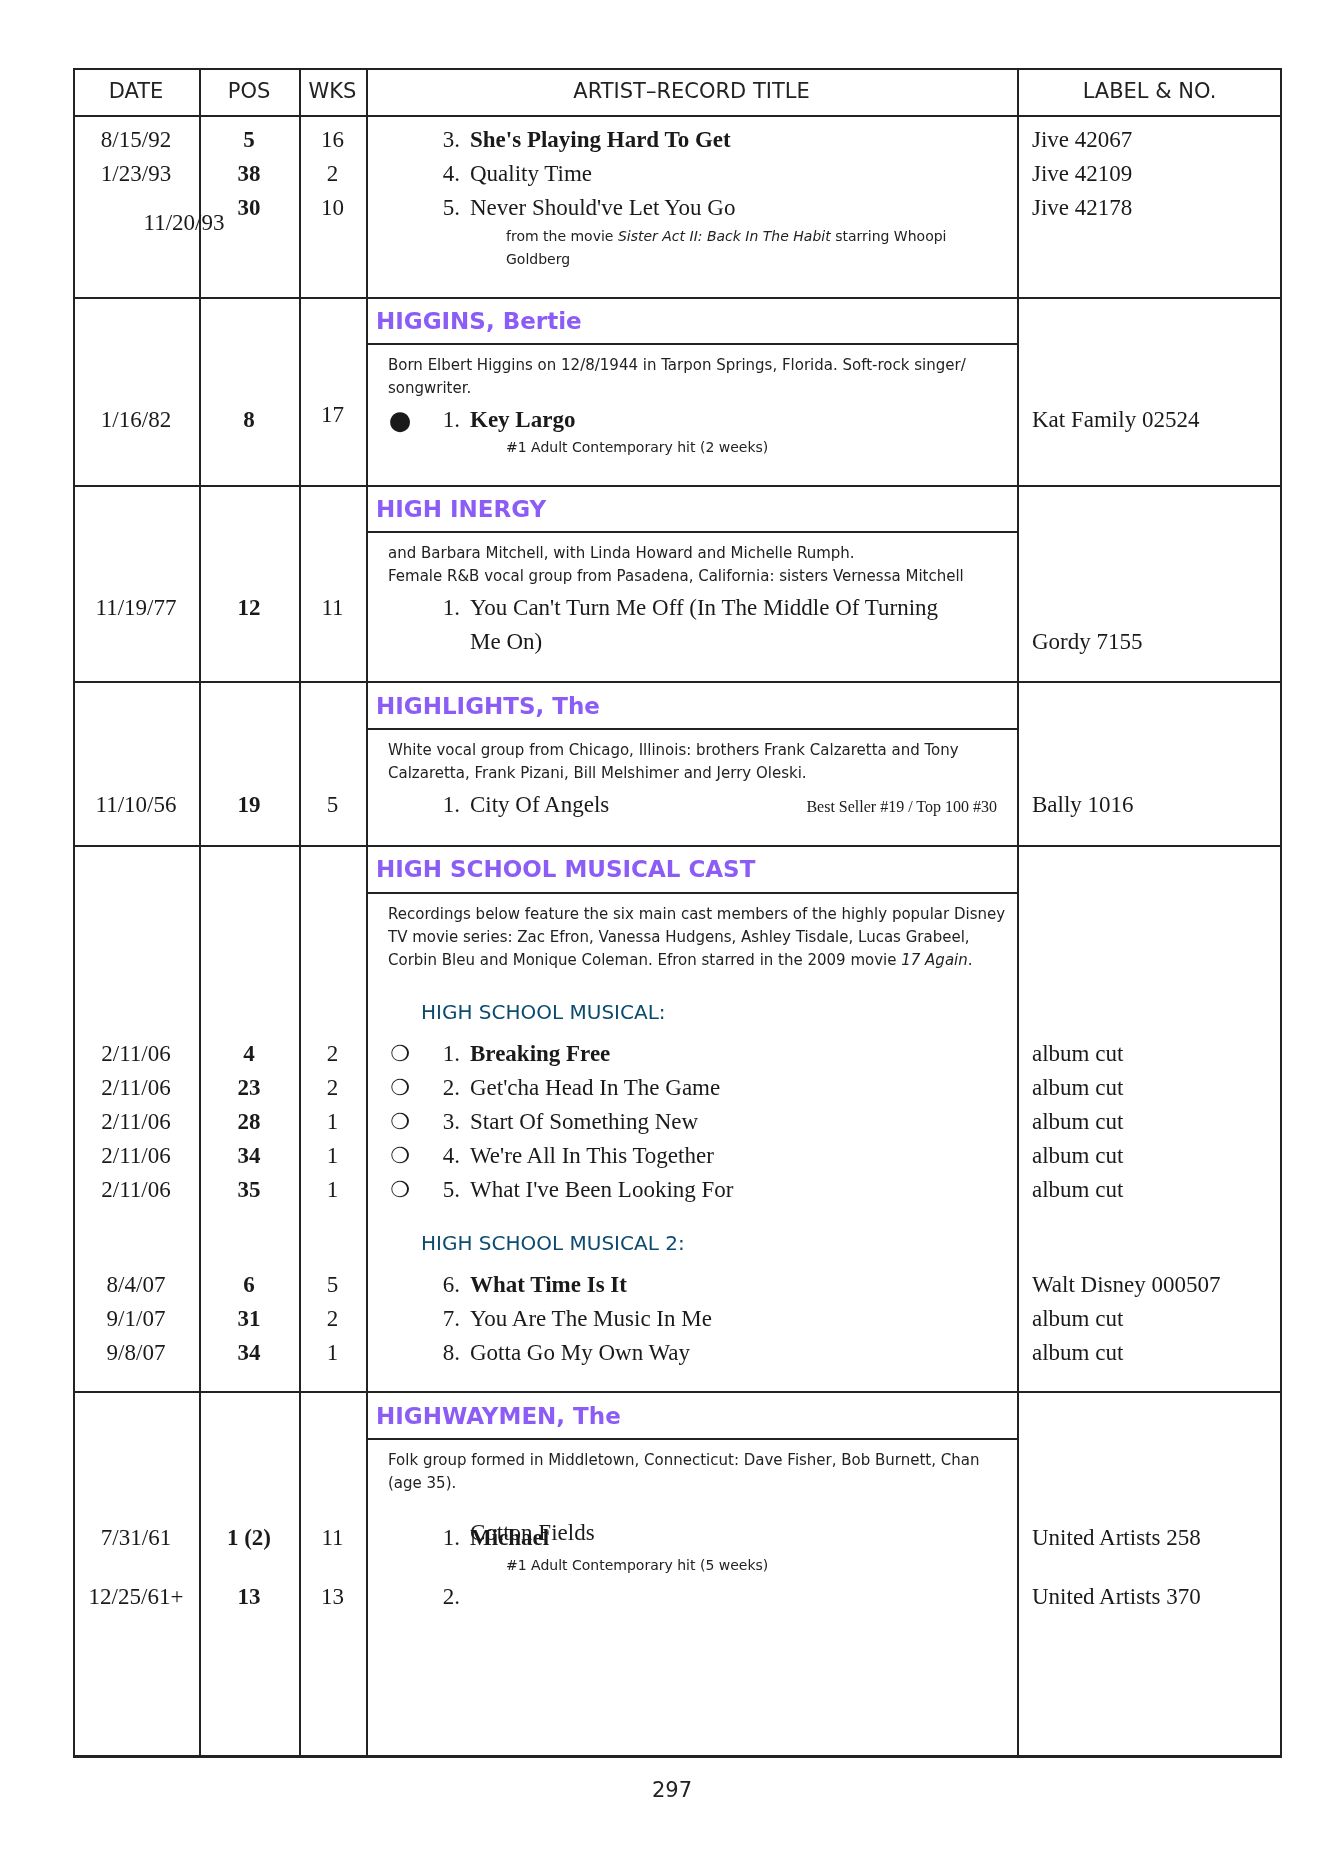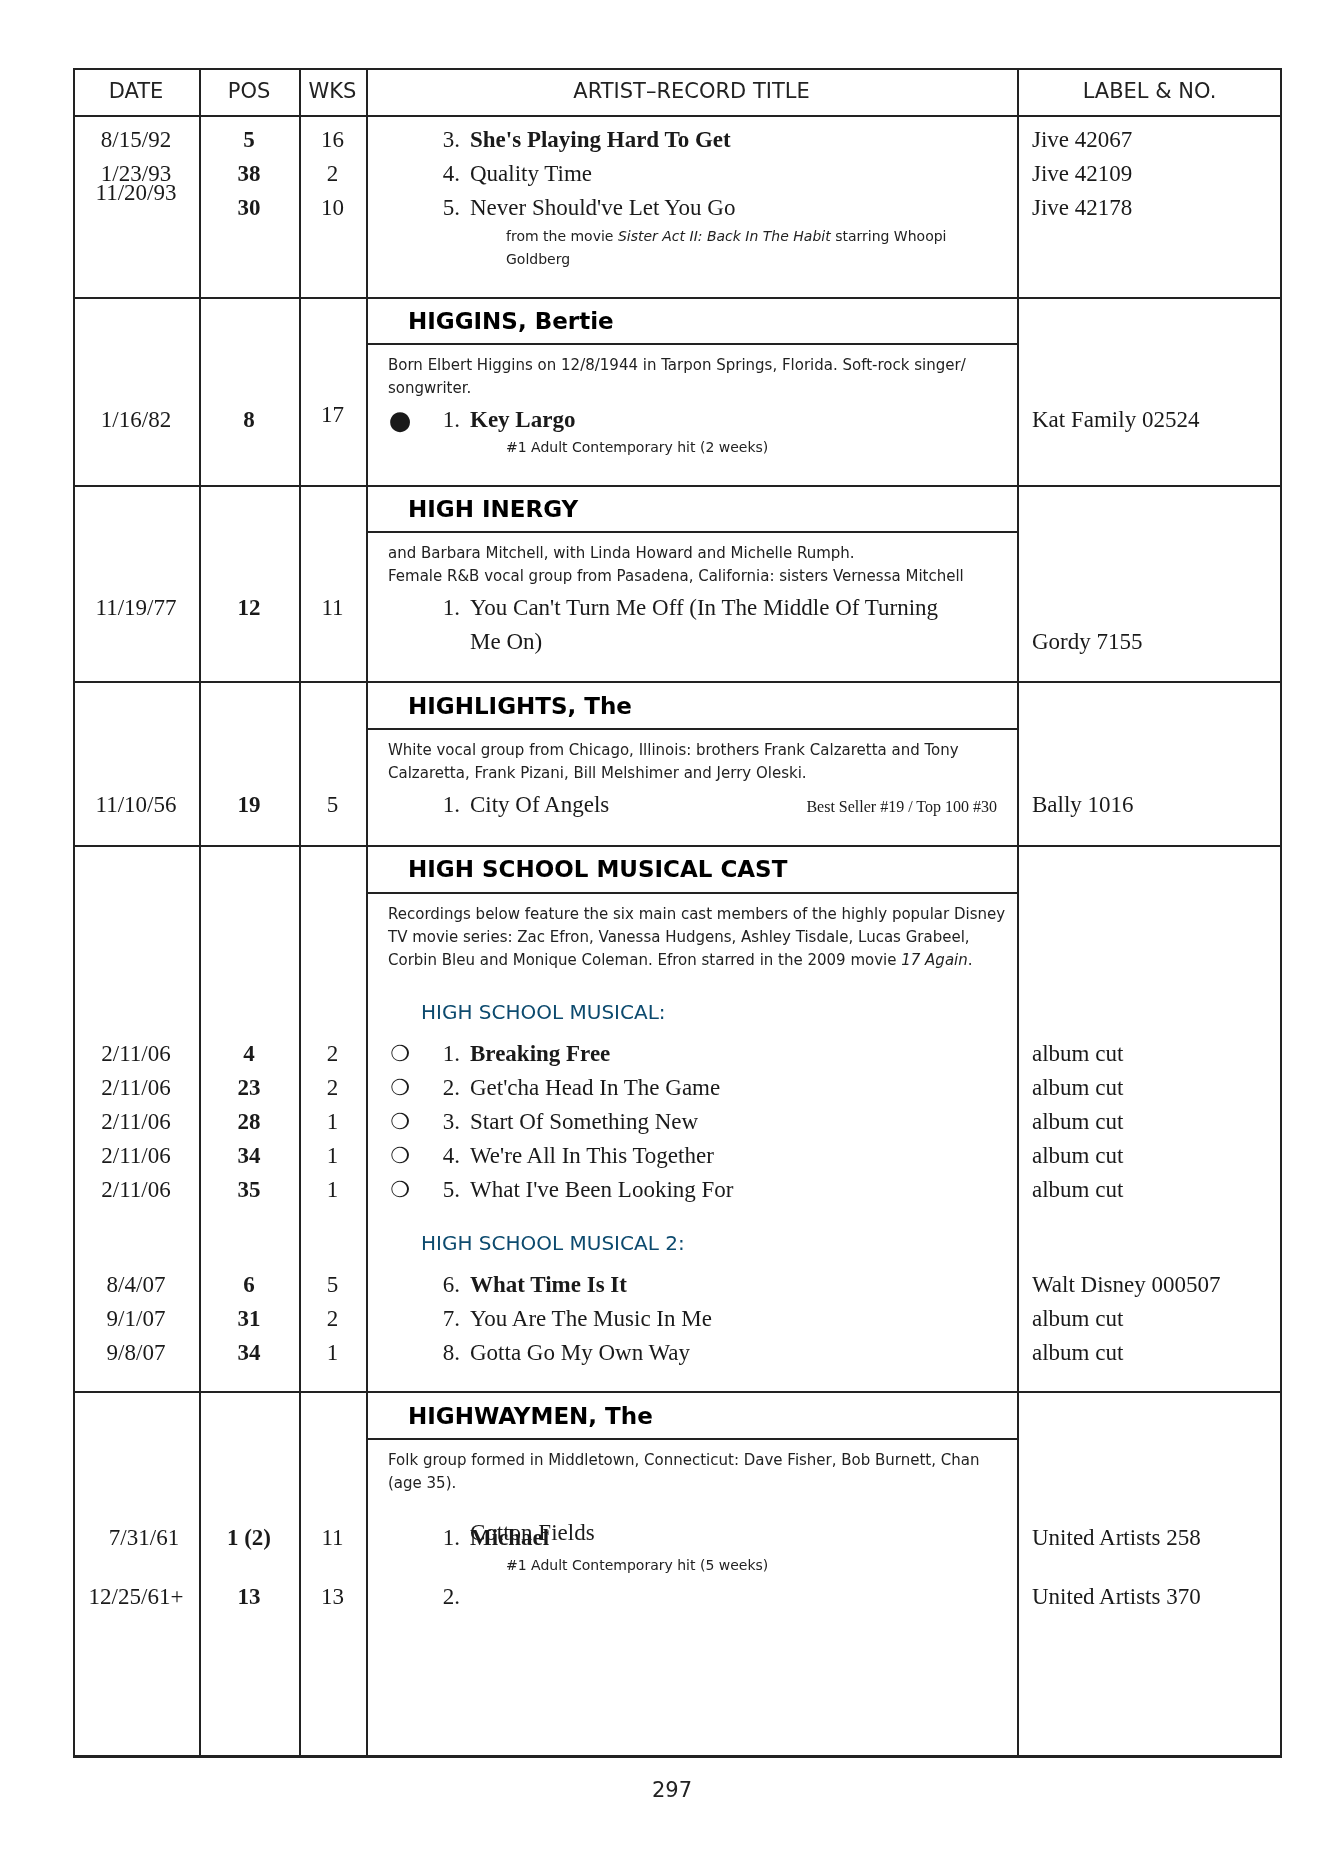--- a/index.html
+++ b/index.html
@@ -9,21 +9,21 @@
   .line { position:absolute; background:#222; }
   .hdr { font-family:"DejaVu Sans", sans-serif; font-size:21px; color:#222; text-align:center; }
   .cell { font-family:"Liberation Serif", serif; font-size:23px; color:#1a1a1a; white-space:nowrap; }
   .c-date { left:73px; width:126px; text-align:center; }
   .c-pos  { left:199px; width:100px; text-align:center; font-weight:bold; }
   .c-wks  { left:299px; width:67px; text-align:center; }
   .c-label{ left:1032px; }
   .num { left:434px; width:26px; text-align:right; }
   .ttl { left:470px; }
   .bold { font-weight:bold; }
-  .artist { font-family:"DejaVu Sans", sans-serif; font-weight:bold; font-size:23px; color:#000000; left:408px; }
+  .artist { font-family:"DejaVu Sans", sans-serif; font-weight:bold; font-size:23px; color:#8b5cf6; left:376px; }
   .bio { font-family:"DejaVu Sans", sans-serif; font-size:15px; color:#222; left:388px; width:620px; line-height:23px; }
   .note { font-family:"DejaVu Sans", sans-serif; font-size:14px; color:#222; left:506px; line-height:23px; white-space:nowrap; }
   .sub { font-family:"DejaVu Sans", sans-serif; font-size:20px; color:#0c4a6e; left:421px; }
   .sym { left:388px; width:24px; text-align:center; font-family:"DejaVu Sans", sans-serif; font-size:22px; }
   .chart-note { font-family:"Liberation Serif", serif; font-size:16px; right:347px; }
   .pagenum { font-family:"DejaVu Sans", sans-serif; font-size:21px; left:0; width:1344px; text-align:center; top:1778px; color:#222; }
 </style>
 </head>
 <body>
 
@@ -71,21 +71,21 @@
   </div>
   <div>
     <div class="abs cell c-date" style="top:161px;">1/23/93</div>
     <div class="abs cell c-pos" style="top:161px;">38</div>
     <div class="abs cell c-wks" style="top:161px;">2</div>
     <div class="abs cell num" style="top:161px;">4.</div>
     <div class="abs cell ttl" style="top:161px;">Quality Time</div>
     <div class="abs cell c-label" style="top:161px;">Jive 42109</div>
   </div>
   <div>
-    <div class="abs cell c-date" style="top:180px;">11/20/93</div>
+    <div class="abs cell c-date" style="top:210px;padding-left:48px;">11/20/93</div>
     <div class="abs cell c-pos" style="top:195px;">30</div>
     <div class="abs cell c-wks" style="top:195px;">10</div>
     <div class="abs cell num" style="top:195px;">5.</div>
     <div class="abs cell ttl" style="top:195px;">Never Should've Let You Go</div>
     <div class="abs cell c-label" style="top:195px;">Jive 42178</div>
   </div>
   <div class="abs note" style="top:225px;"><span>from the movie </span><i>Sister Act II: Back In The Habit</i><span> starring Whoopi</span></div>
   <div class="abs note" style="top:248px;">Goldberg</div>
 </div>
 
@@ -224,21 +224,21 @@
   </div>
 </div>
 
 <div>
   <div class="abs artist" style="top:1403px;">HIGHWAYMEN, The</div>
   <div class="abs bio" style="top:1449px;">
     <div>Folk group formed in Middletown, Connecticut: Dave Fisher, Bob Burnett, Chan</div>
     <div>(age 35).</div>
   </div>
   <div>
-    <div class="abs cell c-date" style="top:1525px;padding-left:8px;">7/31/61</div>
+    <div class="abs cell c-date" style="top:1525px;">7/31/61</div>
     <div class="abs cell c-pos" style="top:1525px;">1 (2)</div>
     <div class="abs cell c-wks" style="top:1525px;">11</div>
     <div class="abs cell num" style="top:1525px;">1.</div>
     <div class="abs cell ttl bold" style="top:1525px;">Michael</div>
     <div class="abs cell c-label" style="top:1525px;">United Artists 258</div>
     <div class="abs note" style="top:1554px;">#1 Adult Contemporary hit (5 weeks)</div>
   </div>
   <div>
     <div class="abs cell c-date" style="top:1584px;">12/25/61+</div>
     <div class="abs cell c-pos" style="top:1584px;">13</div>

